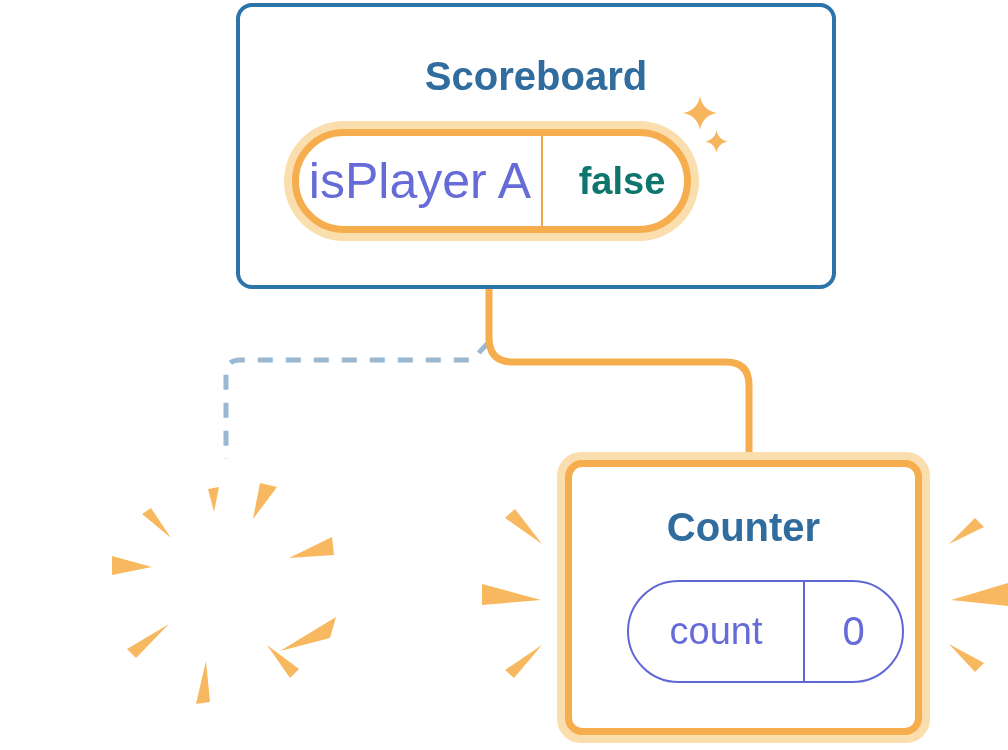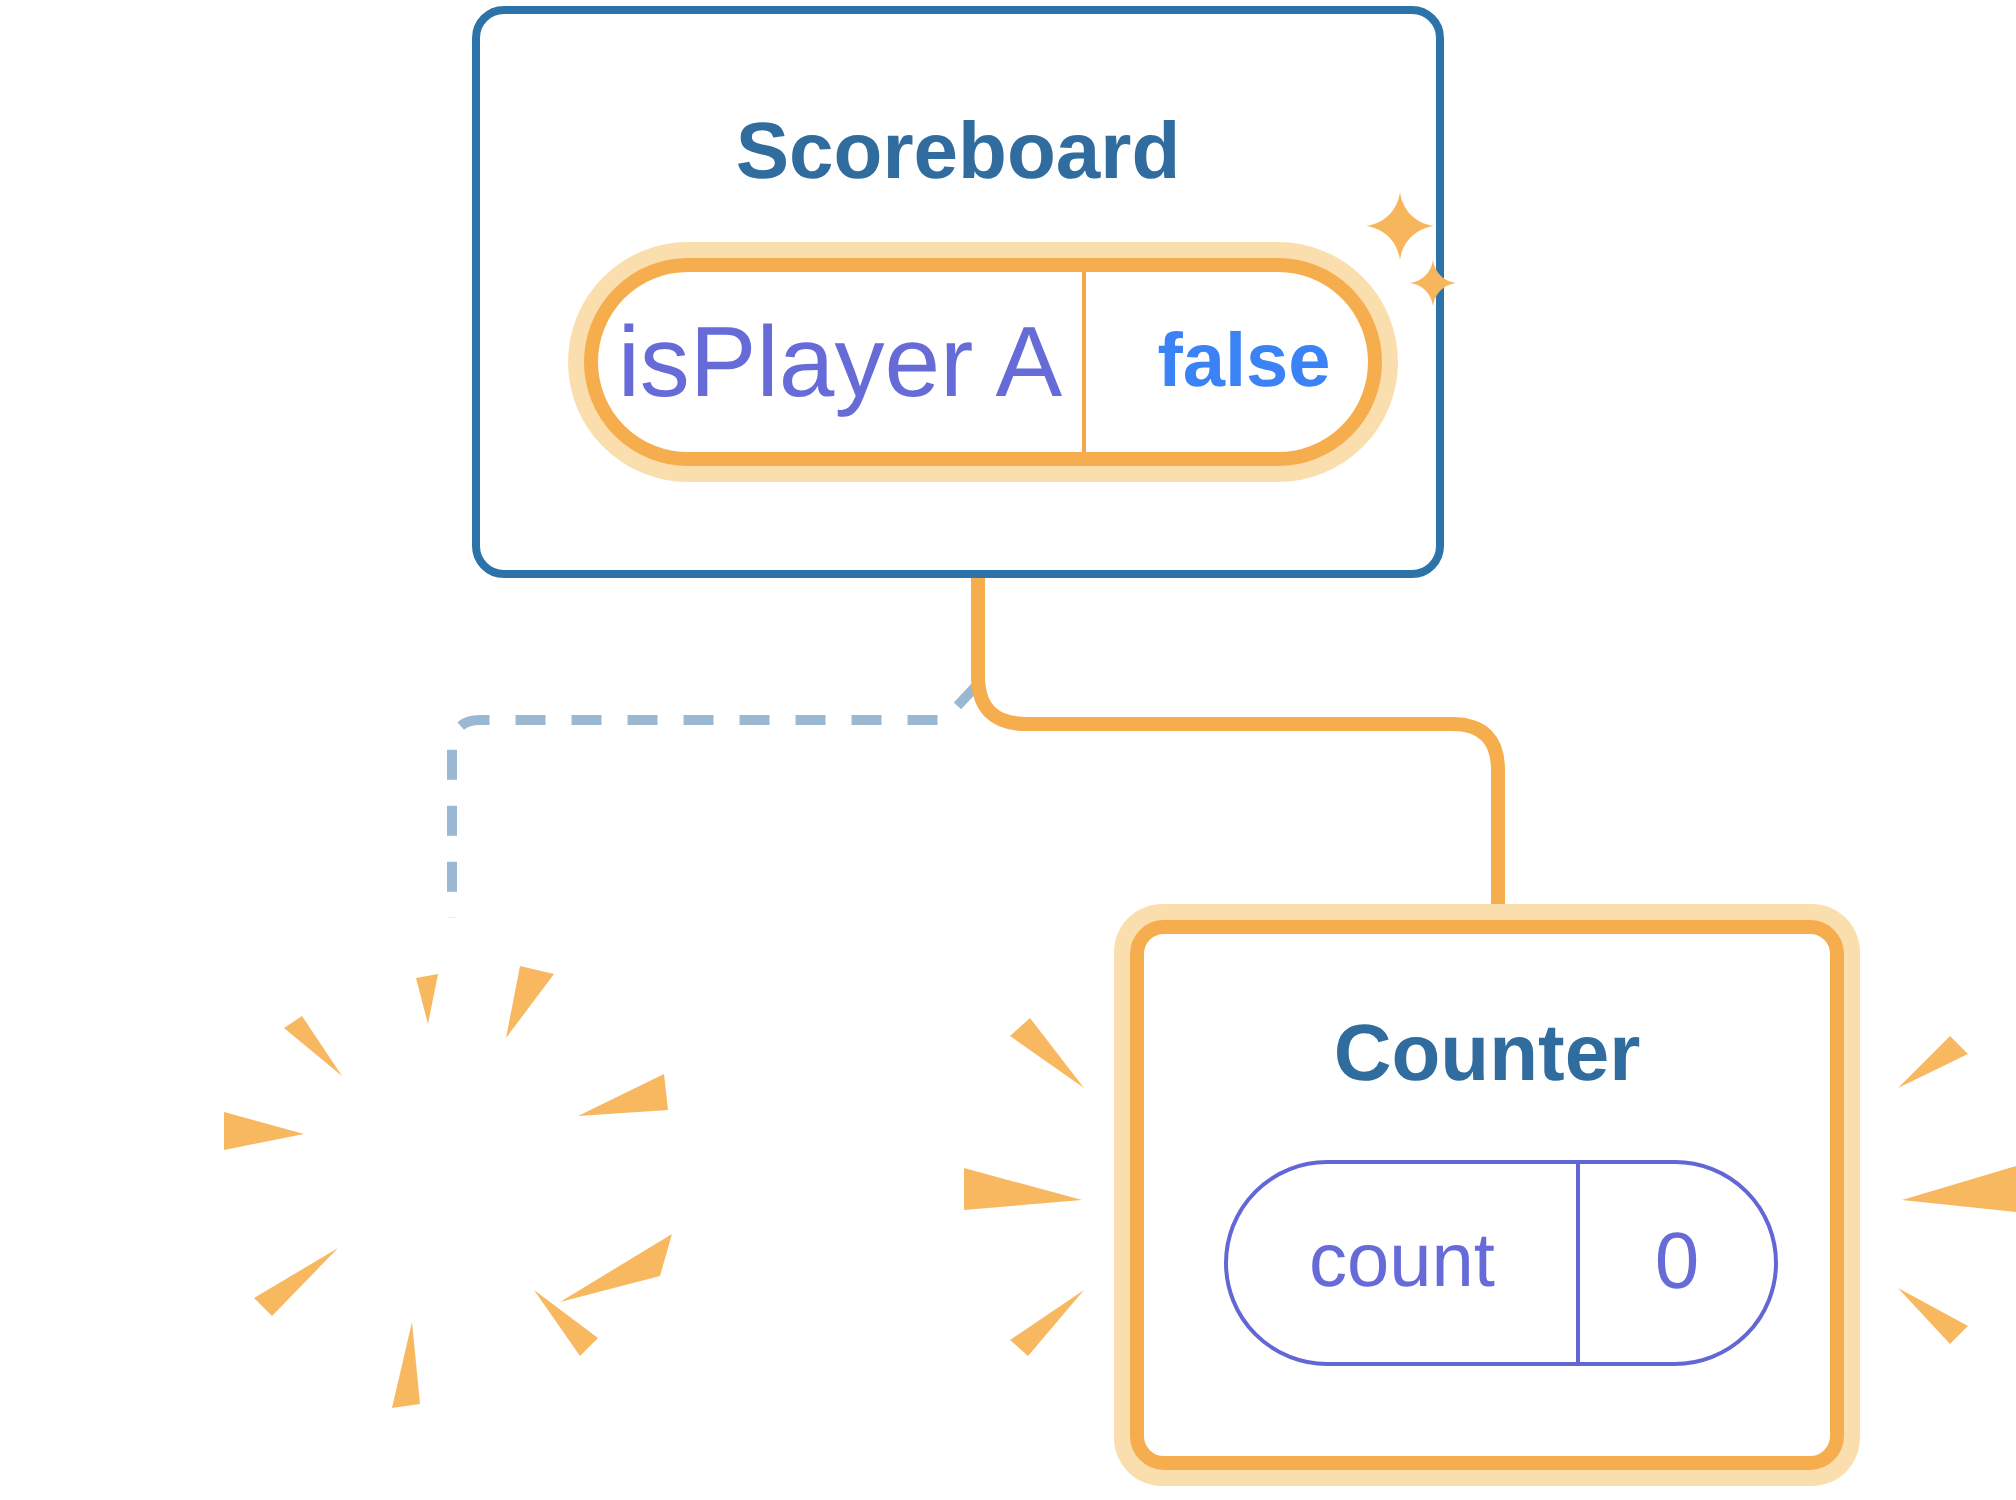--- a/index.html
+++ b/index.html
@@ -4,21 +4,21 @@
 <style>
   html,body{margin:0;padding:0;background:#fff;}
   .stage{
     position:relative;width:1008px;height:750px;background:#fff;overflow:hidden;
     font-family:"Liberation Sans",sans-serif;
   }
   .overlay{position:absolute;left:0;top:0;width:1008px;height:750px;}
 
   
   .score-card{
-    position:absolute;left:236px;top:3px;width:486px;height:286px;
+    position:absolute;left:236px;top:3px;width:600px;height:286px;
     box-sizing:border-box;background:#fff;border:4px solid #2C73A9;border-radius:16px;
   }
   .card-title{
     position:absolute;left:0;width:100%;text-align:center;
     font-size:40px;font-weight:600;color:#316C9E;line-height:44px;
   }
   .score-card .card-title{top:47px;}
 
   .state-pill-outer{
     position:absolute;left:44px;top:114px;width:415px;height:120px;
@@ -27,38 +27,38 @@
   .state-pill{
     box-sizing:border-box;width:399px;height:104px;background:#fff;
     border:7px solid #F6AD4D;border-radius:999px;display:flex;align-items:stretch;overflow:hidden;
   }
   .state-pill .pill-label{
     width:242px;display:flex;align-items:center;justify-content:center;
     border-right:2px solid #F2A74E;color:#666BD8;font-size:50px;
   }
   .state-pill .pill-value{
     flex:1;display:flex;align-items:center;justify-content:center;
-    color:#3b82f6;font-size:38px;font-weight:700;padding-left:17px;
+    color:#0f766e;font-size:38px;font-weight:700;padding-left:17px;
   }
 
   .sparkle-big{position:absolute;left:683px;top:96px;width:34px;height:34px;}
   .sparkle-small{position:absolute;left:705px;top:130px;width:23px;height:23px;}
 
   
   .counter-card-outer{
     position:absolute;left:557px;top:452px;width:373px;height:291px;
     box-sizing:border-box;background:#FBDEAD;border-radius:24px;padding:8px;
   }
   .counter-card{
     position:relative;box-sizing:border-box;width:357px;height:275px;background:#fff;
     border:7px solid #F6AD4D;border-radius:17px;
   }
   .counter-card .card-title{top:38px;}
   .counter-pill{
-    position:absolute;left:40px;top:113px;width:277px;height:103px;
+    position:absolute;left:55px;top:113px;width:277px;height:103px;
     box-sizing:border-box;background:#fff;border:2px solid #6267D6;border-radius:999px;
     display:flex;align-items:stretch;overflow:hidden;
   }
   .counter-pill .pill-label{
     width:174px;display:flex;align-items:center;justify-content:center;
     border-right:2px solid #6267D6;color:#666BD8;font-size:38px;
   }
   .counter-pill .pill-value{
     flex:1;display:flex;align-items:center;justify-content:center;
     color:#666BD8;font-size:40px;

